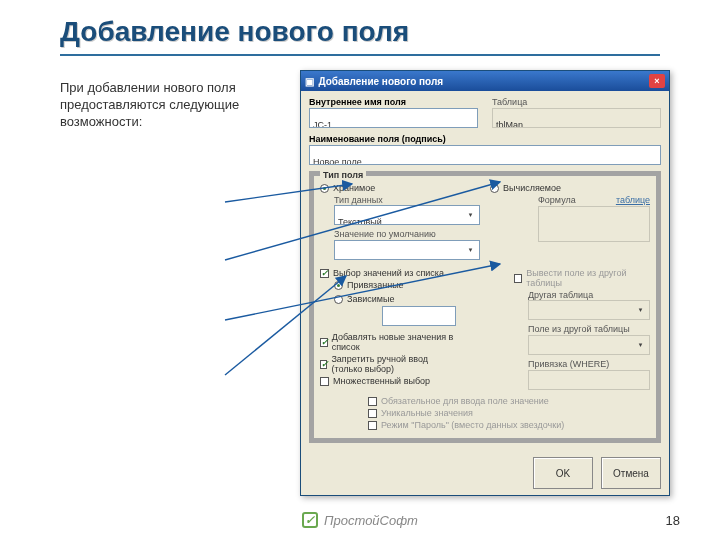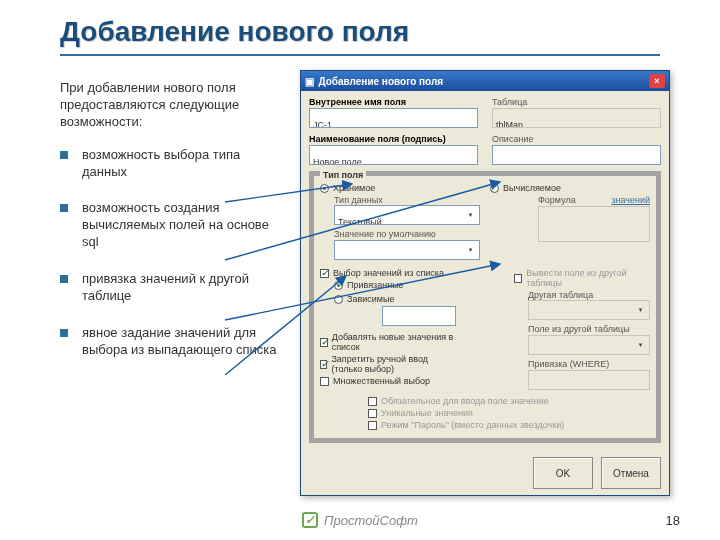--- a/index.html
+++ b/index.html
@@ -173,26 +173,20 @@
 <body>
 
 <div class="title-area">
   <h1>Добавление нового поля</h1>
   <div class="underline"></div>
 </div>
 
 <div class="content">
   <div class="left-col">
     <p>При добавлении нового поля предоставляются следующие возможности:</p>
-    <ul class="bullet-list">
-      <li>возможность выбора типа данных</li>
-      <li>возможность создания вычисляемых полей на основе sql</li>
-      <li>привязка значений к другой таблице</li>
-      <li>явное задание значений для выбора из выпадающего списка</li>
-    </ul>
   </div>
 
   <div class="dialog">
     <div class="titlebar">
       <span style="margin-right:4px">▣</span>
       <span>Добавление нового поля</span>
       <span class="spacer"></span>
       <span class="close-btn">×</span>
     </div>
     <div class="dlg-body">
@@ -206,24 +200,20 @@
           <span class="lbl">Таблица</span>
           <div class="field" style="background:#ece9d8;border-color:#c8c6b8">tblMan</div>
         </div>
       </div>
 
       <div class="row">
         <div class="col">
           <span class="lbl"><b>Наименование поля (подпись)</b></span>
           <div class="field">Новое поле</div>
         </div>
-        <div class="col">
-          <span class="lbl">Описание</span>
-          <div class="field"></div>
-        </div>
       </div>
 
       <div class="group">
         <span class="group-title">Тип поля</span>
         <div class="two-col">
           <div class="half">
             <div class="radio sel">
                 <i></i>
                 <span>Хранимое</span>
               </div>
@@ -241,21 +231,21 @@
             </div>
           </div>
           <div class="half">
             <div class="radio">
                 <i></i>
                 <span>Вычисляемое</span>
               </div>
             <div class="sub dim disabled">
               <div style="display:flex;justify-content:space-between">
                 <span class="lbl">Формула</span>
-                <span class="lbl" style="color:#3a6ea5;text-decoration:underline">значений</span>
+                <span class="lbl" style="color:#3a6ea5;text-decoration:underline">таблице</span>
               </div>
               <div class="field" style="height:36px"></div>
             </div>
           </div>
         </div>
 
         <div class="two-col" style="margin-top:6px">
           <div class="half">
             <div class="check sel">
                 <i></i>

